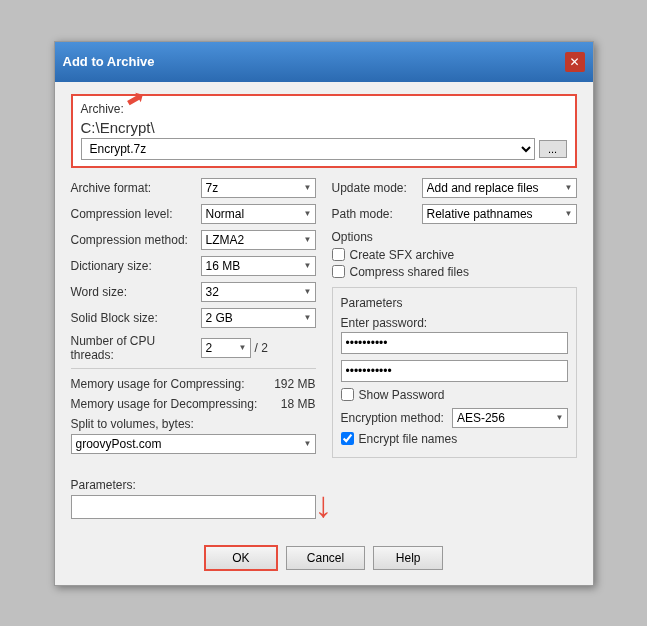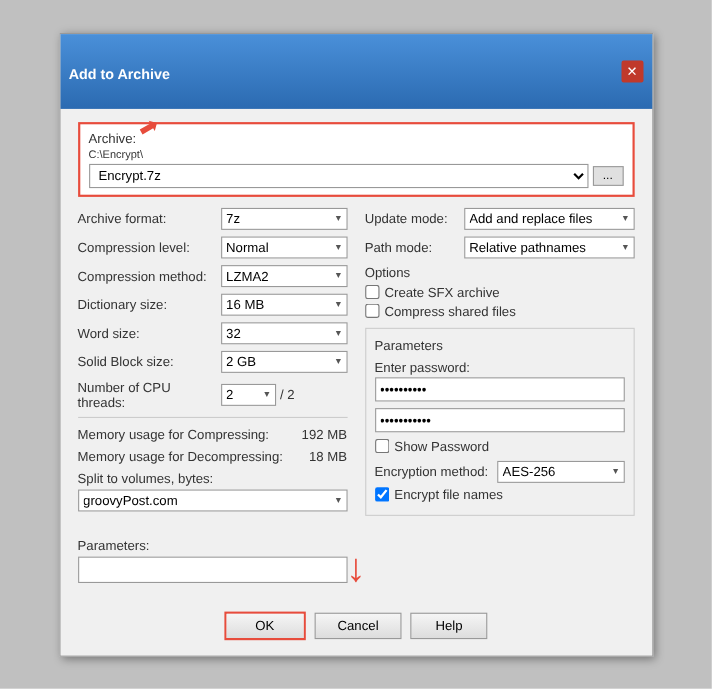--- a/index.html
+++ b/index.html
@@ -18,23 +18,23 @@
       background: #f0f0f0;
       border: 1px solid #999;
       width: 540px;
       box-shadow: 2px 2px 8px rgba(0,0,0,0.4);
       position: relative;
     }
 
     .title-bar {
       background: linear-gradient(to bottom, #4a90d9, #2b6ab1);
       color: white;
-      padding: 24px 8px;
-      display: flex;
-      align-items: flex-end;
+      padding: 10px 8px;
+      display: flex;
+      align-items: center;
       justify-content: space-between;
       font-size: 13px;
       font-weight: 600;
     }
 
     .title-bar-close {
       background: #c0392b;
       color: white;
       border: none;
       width: 20px;
@@ -340,21 +340,21 @@
     <span>Add to Archive</span>
     <button class="title-bar-close">✕</button>
   </div>
 
   <div class="dialog-body">
 
     <div style="position:relative; margin-bottom:10px;">
       <div style="position:absolute; top:-8px; left:55px; color:#e74c3c; font-size:22px; transform:rotate(-30deg); z-index:10; pointer-events:none;">➡</div>
       <div class="archive-section">
         <div class="archive-label">Archive:</div>
-        <div style="font-size:10px; color:#333; margin-bottom:2px;">C:\Encrypt\</div>
+        <div style="font-size:15px; color:#333; margin-bottom:2px;">C:\Encrypt\</div>
         <div class="archive-path-row">
           <select class="archive-input">
             <option>Encrypt.7z</option>
           </select>
           <button class="browse-btn">...</button>
         </div>
       </div>
     </div>
 
     <div class="main-content">

